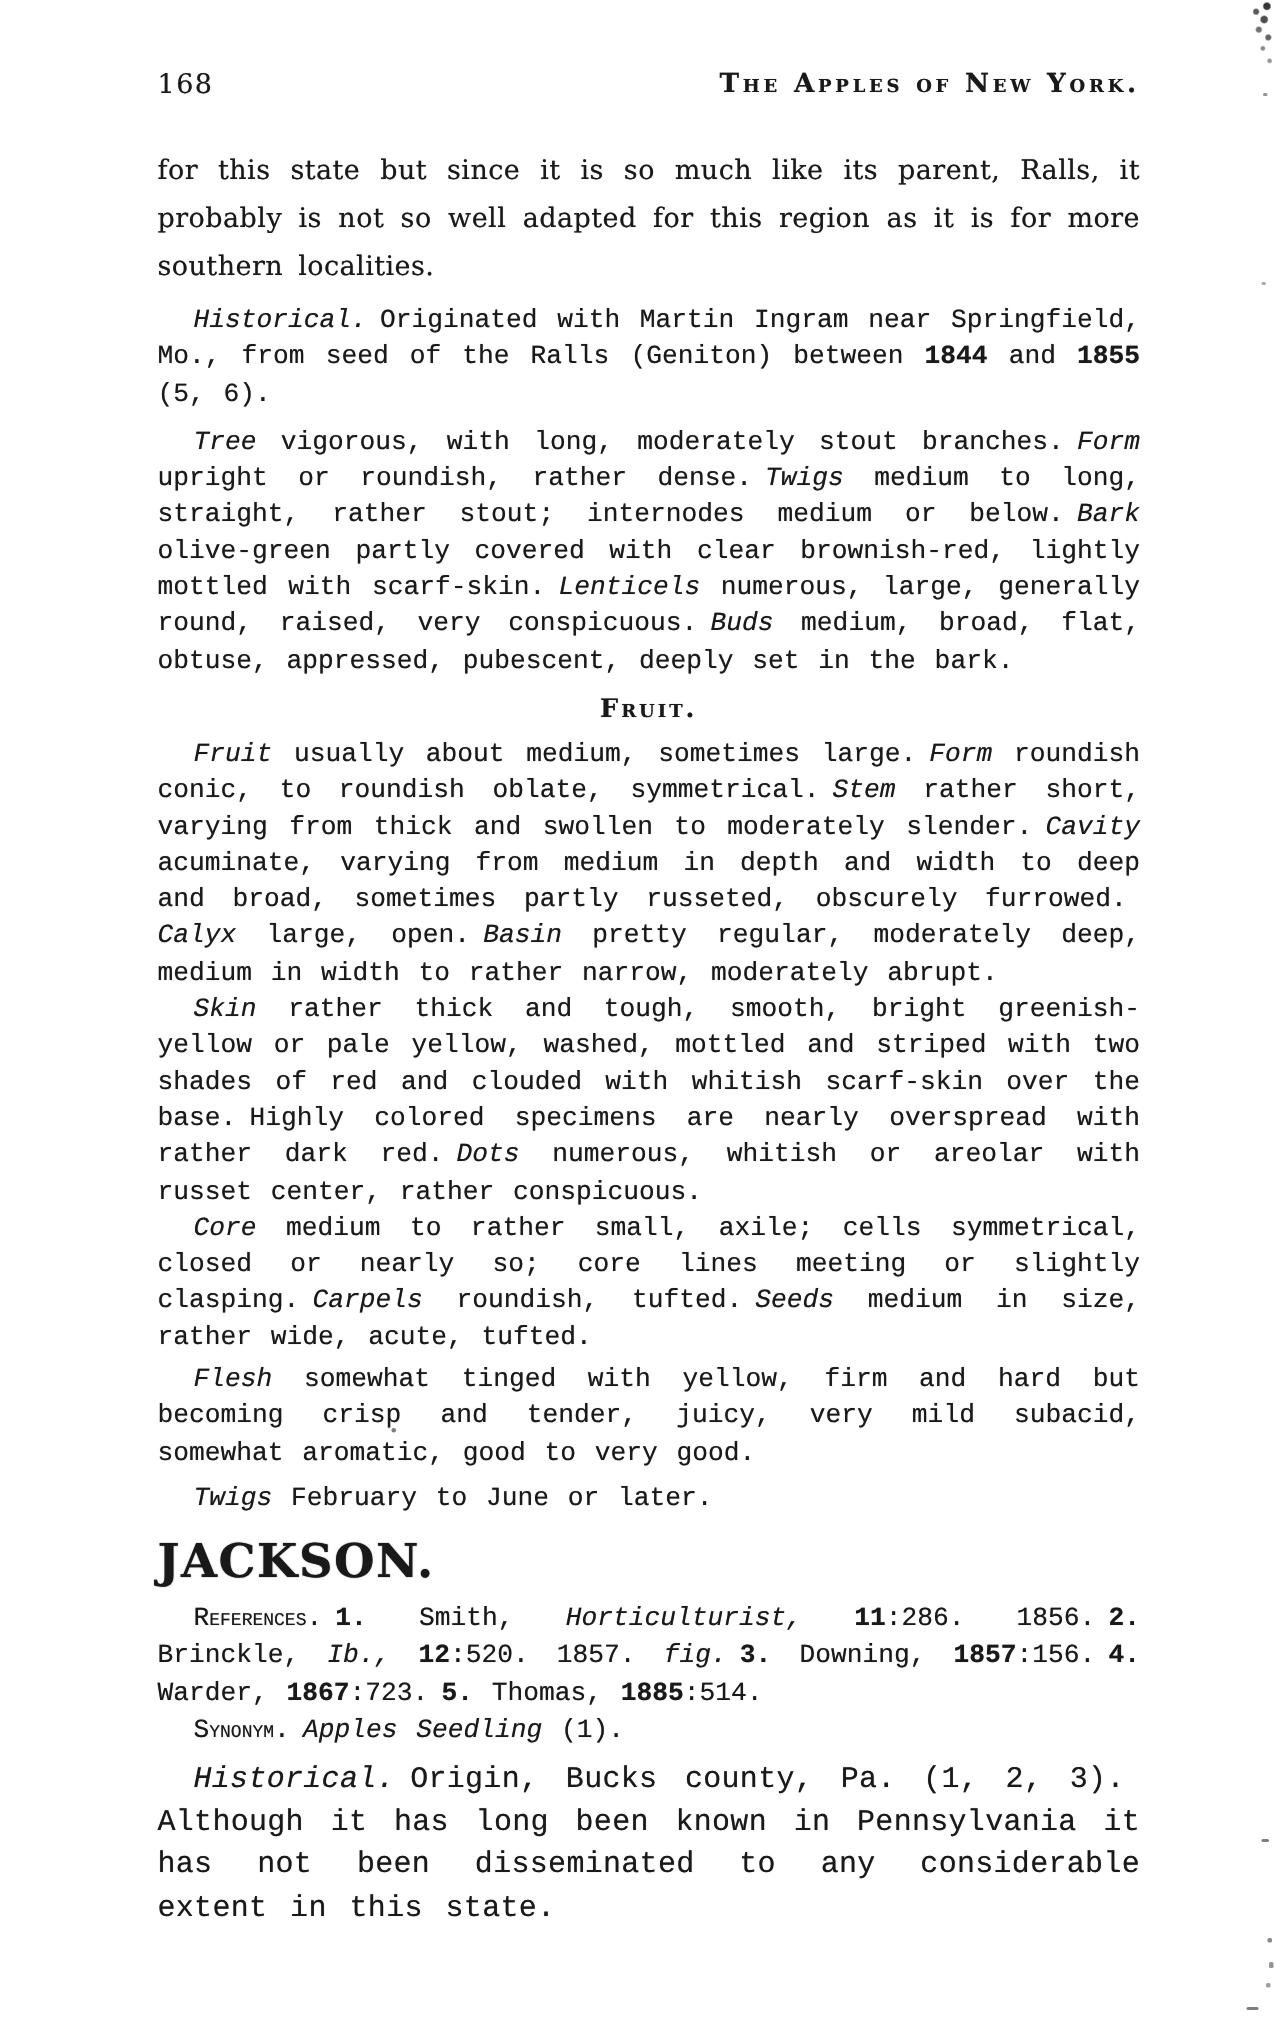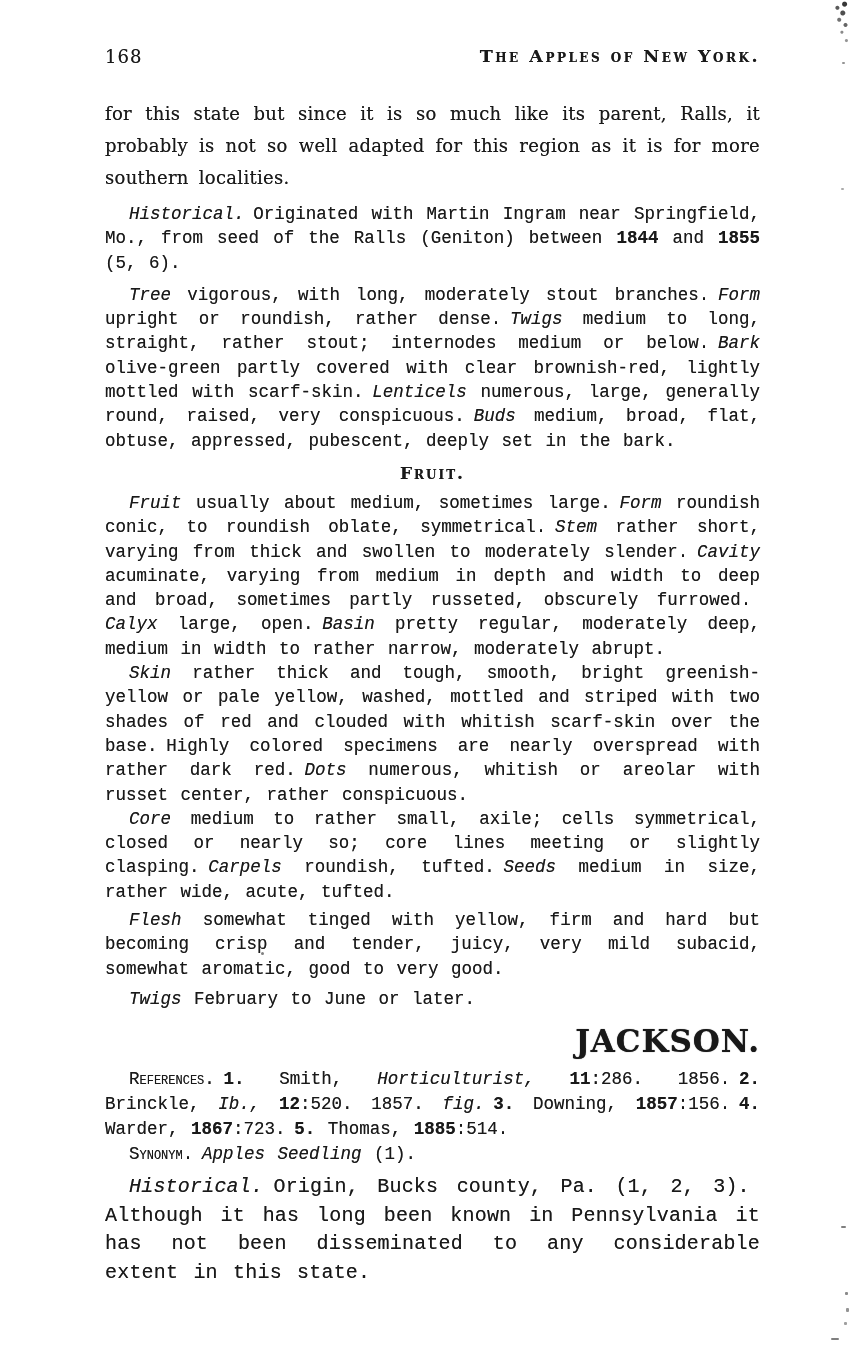--- a/index.html
+++ b/index.html
@@ -62,21 +62,21 @@
     text-align:center;
     font-variant:small-caps;
     font-weight:700;
     font-size:17px;
     letter-spacing:2px;
     margin:0;
   }
   .h-tree{margin-top:16px;}
   .h-fruit{margin-top:10px;}
   .variety-heading{
-    text-align:right;
+    text-align:left;
     font-weight:700;
     font-size:31px;
     letter-spacing:1px;
     margin:12px 0 0 0;
     text-shadow:0 0 0.8px rgba(10,10,10,0.8);
   }
   .sc{font-variant:small-caps;}
   b{font-weight:700;}
   
   .artifact{position:absolute;pointer-events:none;}

